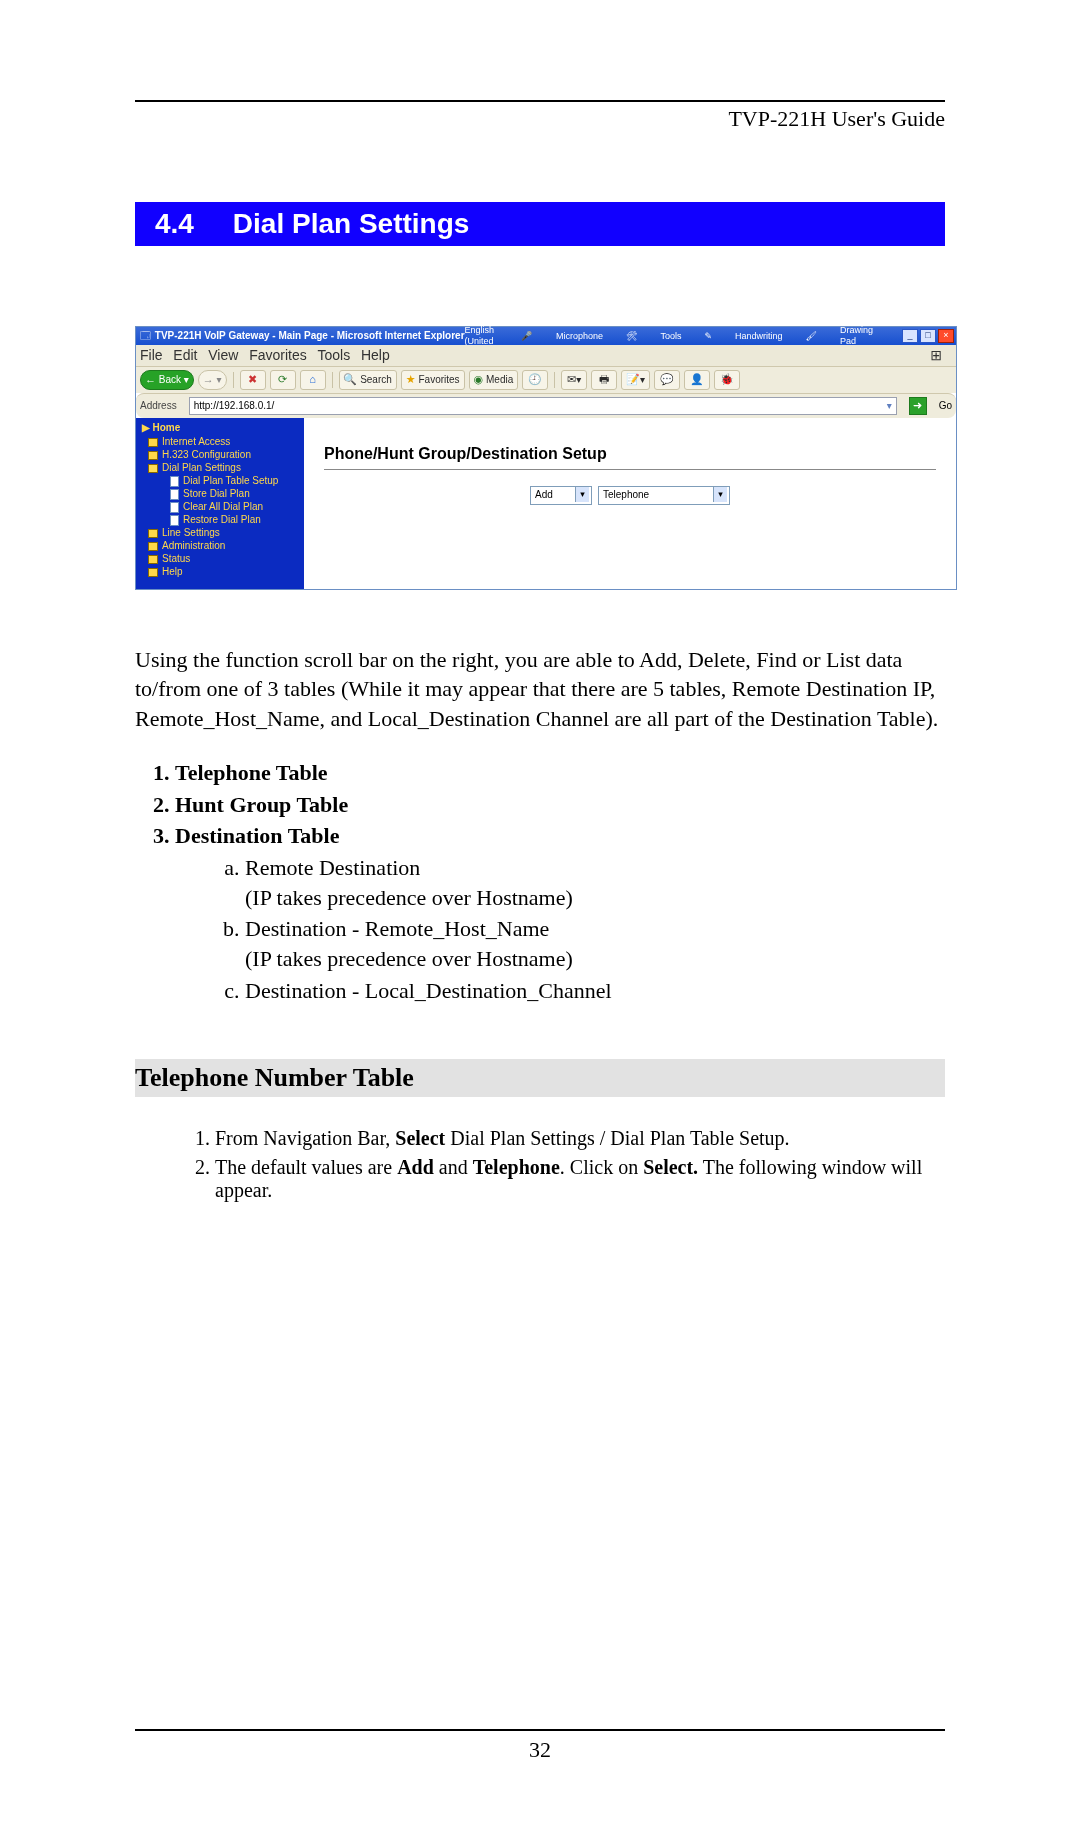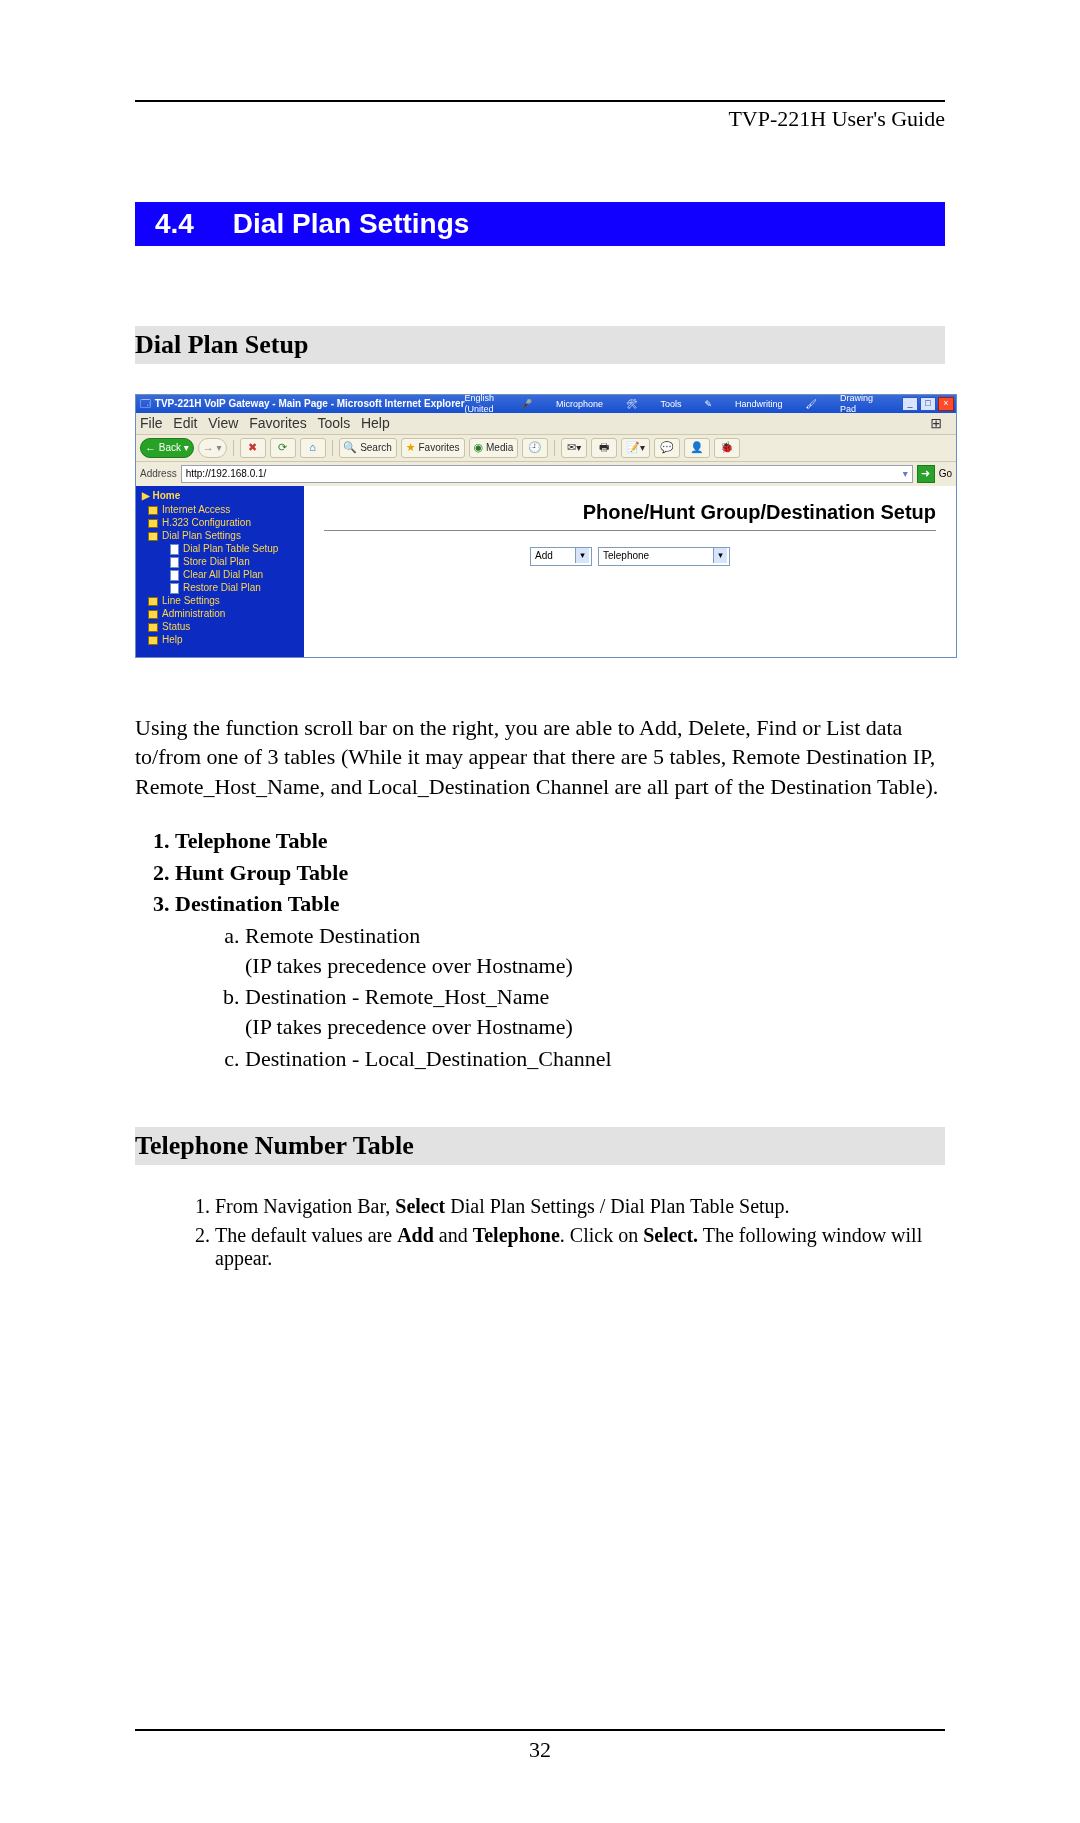--- a/index.html
+++ b/index.html
@@ -106,21 +106,22 @@
   }
   .tb-btn.round { border-radius: 10px; }
   .tb-icon { font-size: 11px; line-height: 1; }
   .tb-sep { width: 1px; height: 16px; background: #c9c2a6; margin: 0 2px; }
   .ie-addressbar {
     background: #efecdc;
     border-top: 1px solid #cfc8ad;
     padding: 3px 4px;
     display: flex;
     align-items: center;
-    gap: 4px;
+    gap: 12px;
+    border-radius: 8px;
   }
   .ie-addressbar .addr-label { font-size: 10px; color: #444; }
   .addr-input {
     flex: 1;
     height: 16px;
     border: 1px solid #9aa0b0;
     background: #fff;
     font-size: 10px;
     padding: 0 4px;
     display: flex;
@@ -187,24 +188,24 @@
     background: #ffffff;
     border: 1px solid #6a8fc4;
     margin-right: 4px;
     vertical-align: middle;
   }
   .gw-nav li.leaf { color: #ffd84a; padding-left: 14px; }
   .gw-nav .toplink { color: #ffd84a; }
   .gw-content { flex: 1; padding: 10px 20px; }
   .gw-content h3 {
     font-family: Verdana, Arial, sans-serif;
-    font-size: 20px;
-    font-weight: bold;
-    text-align: right;
-    margin: 4px 0 2px 0;
+    font-size: 16px;
+    font-weight: bold;
+    text-align: left;
+    margin: 16px 0 2px 0;
   }
   .gw-content hr { border: none; border-top: 1px solid #888; margin: 6px 0 16px 0; }
   .gw-row { display: flex; justify-content: center; align-items: center; gap: 6px; margin-bottom: 10px; }
   .gw-select {
     border: 1px solid #7f9db9;
     background: #fff;
     height: 17px;
     font-size: 10px;
     padding: 0 16px 0 4px;
     display: inline-flex;
@@ -272,21 +273,20 @@
 <div class="page">
   <hr class="top-rule">
   <div class="header-right">TVP-221H User's Guide</div>
 
   <div class="section-heading">
     <span>4.4</span>
     &nbsp;&nbsp;&nbsp;
     <span>Dial Plan Settings</span>
   </div>
 
-  <div class="subheading-bar">Dial Plan Setup</div>
 
   <div class="app-window">
 
     <div class="app-titlebar">
       <span style="margin-right:4px;">🗔</span>
       <span class="title-text">TVP-221H VoIP Gateway - Main Page - Microsoft Internet Explorer</span>
       <div class="langbar">
         <span>EN English (United States)</span>
         <span>🎤</span>
         <span>Microphone</span>

